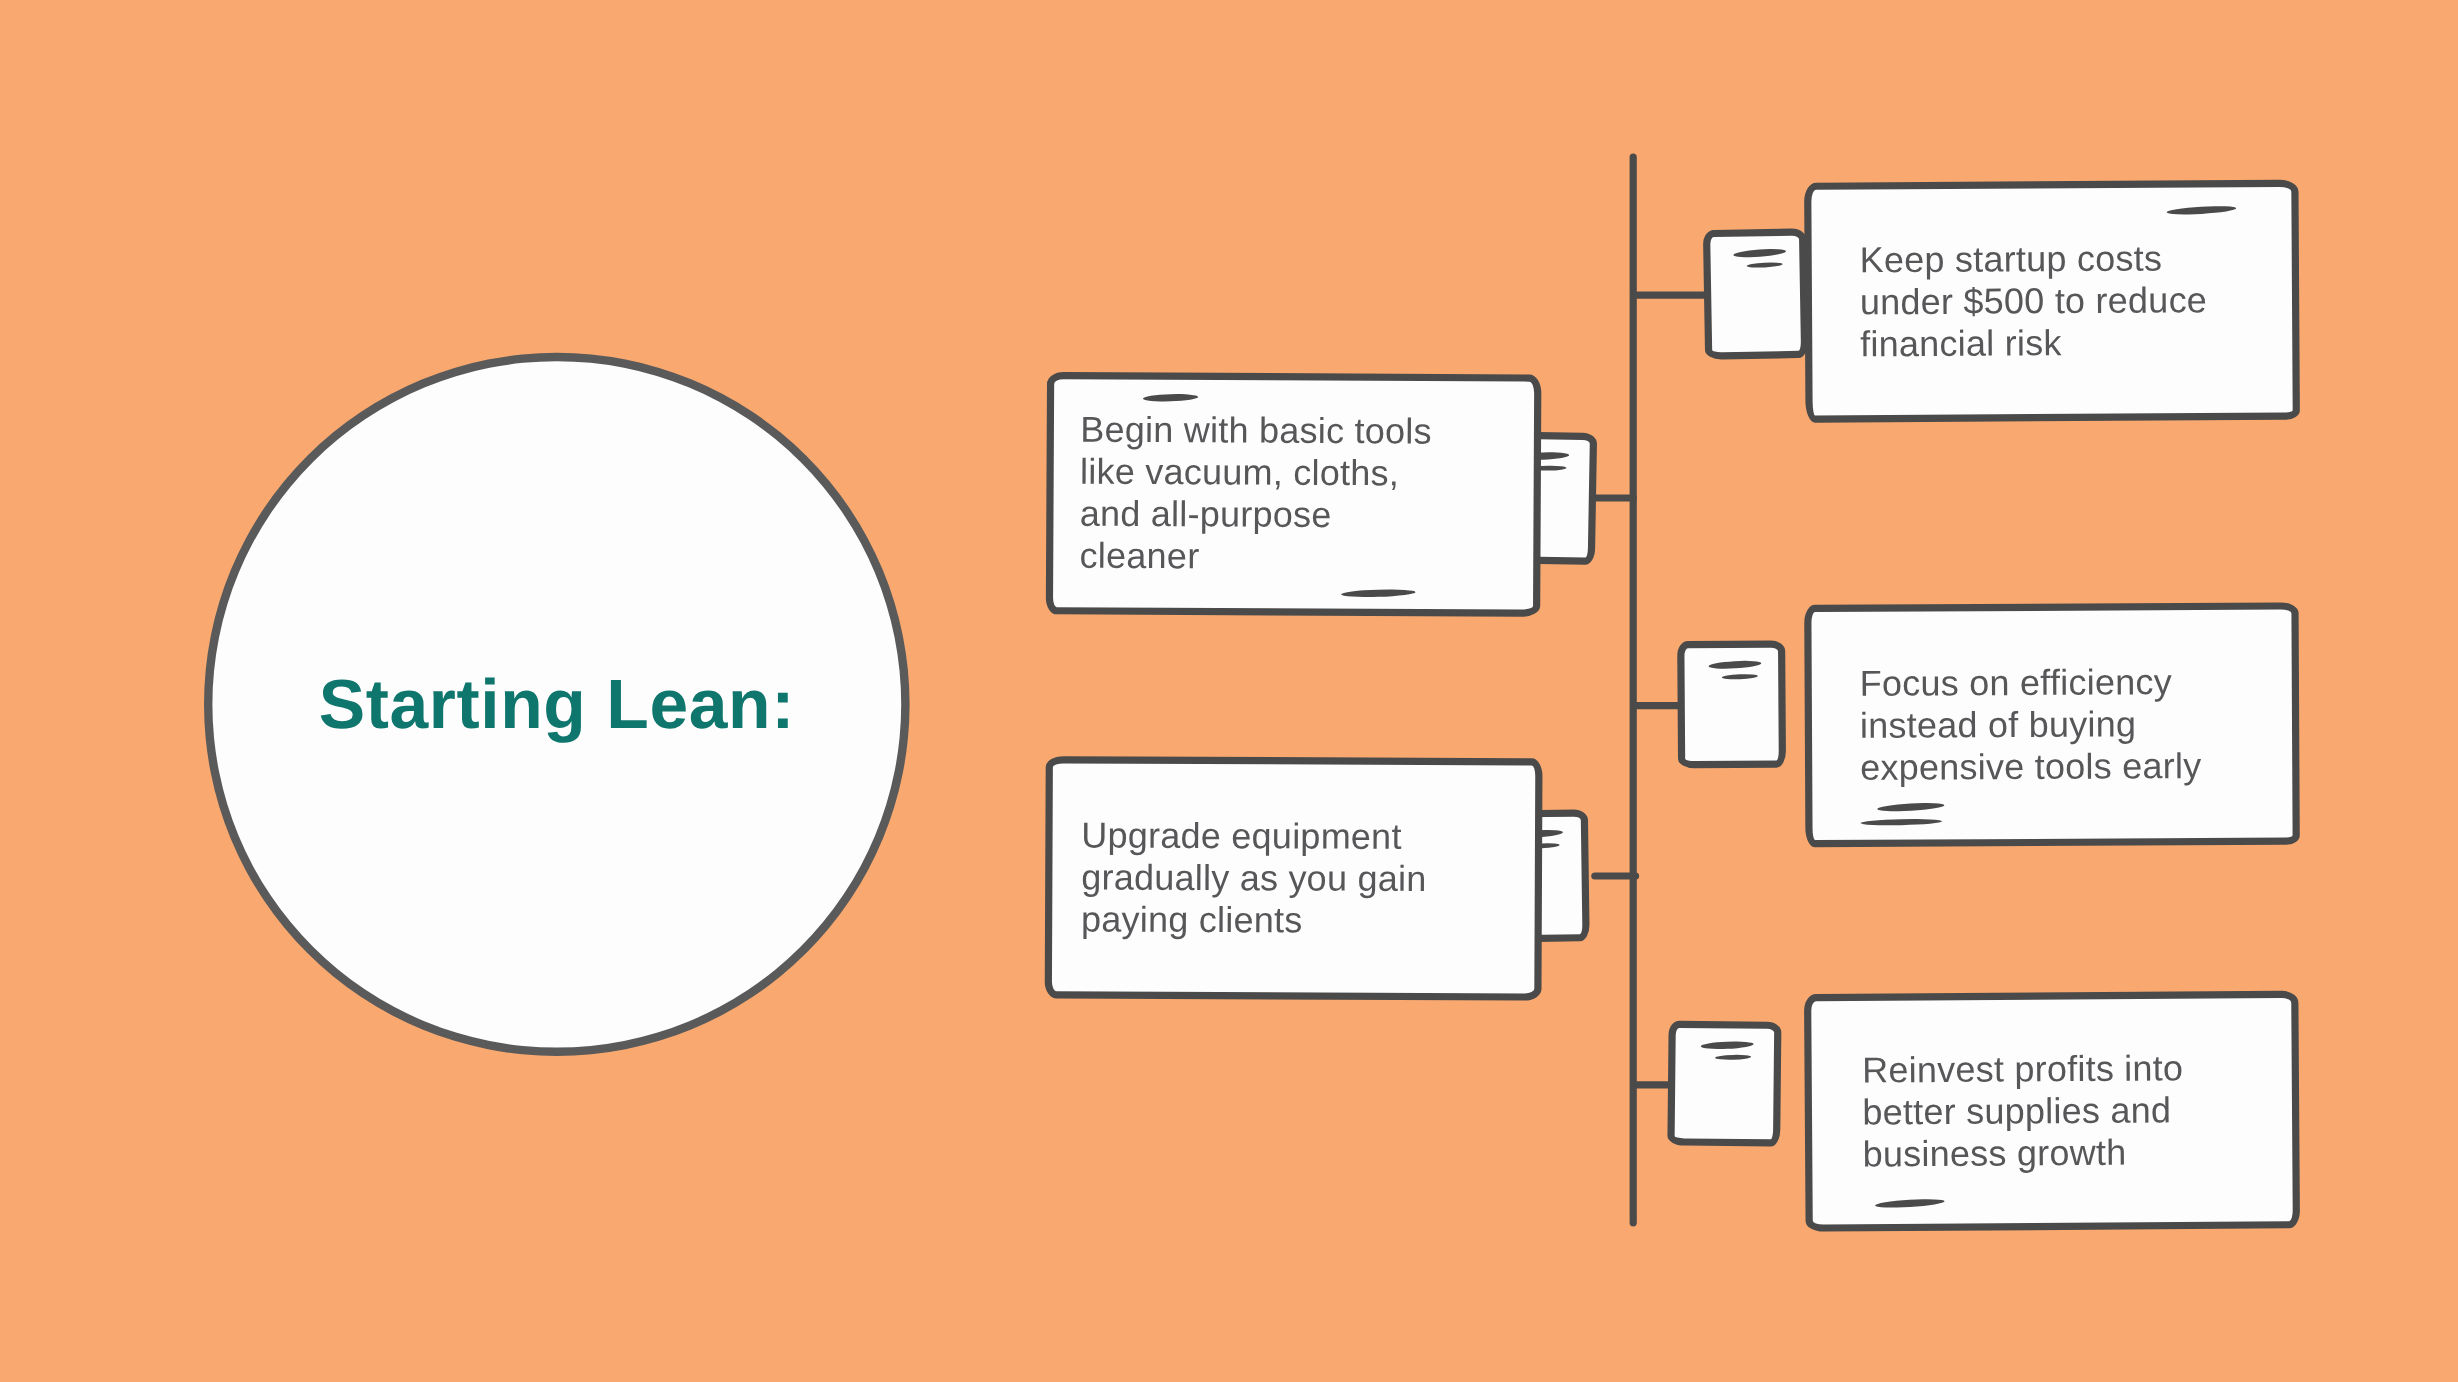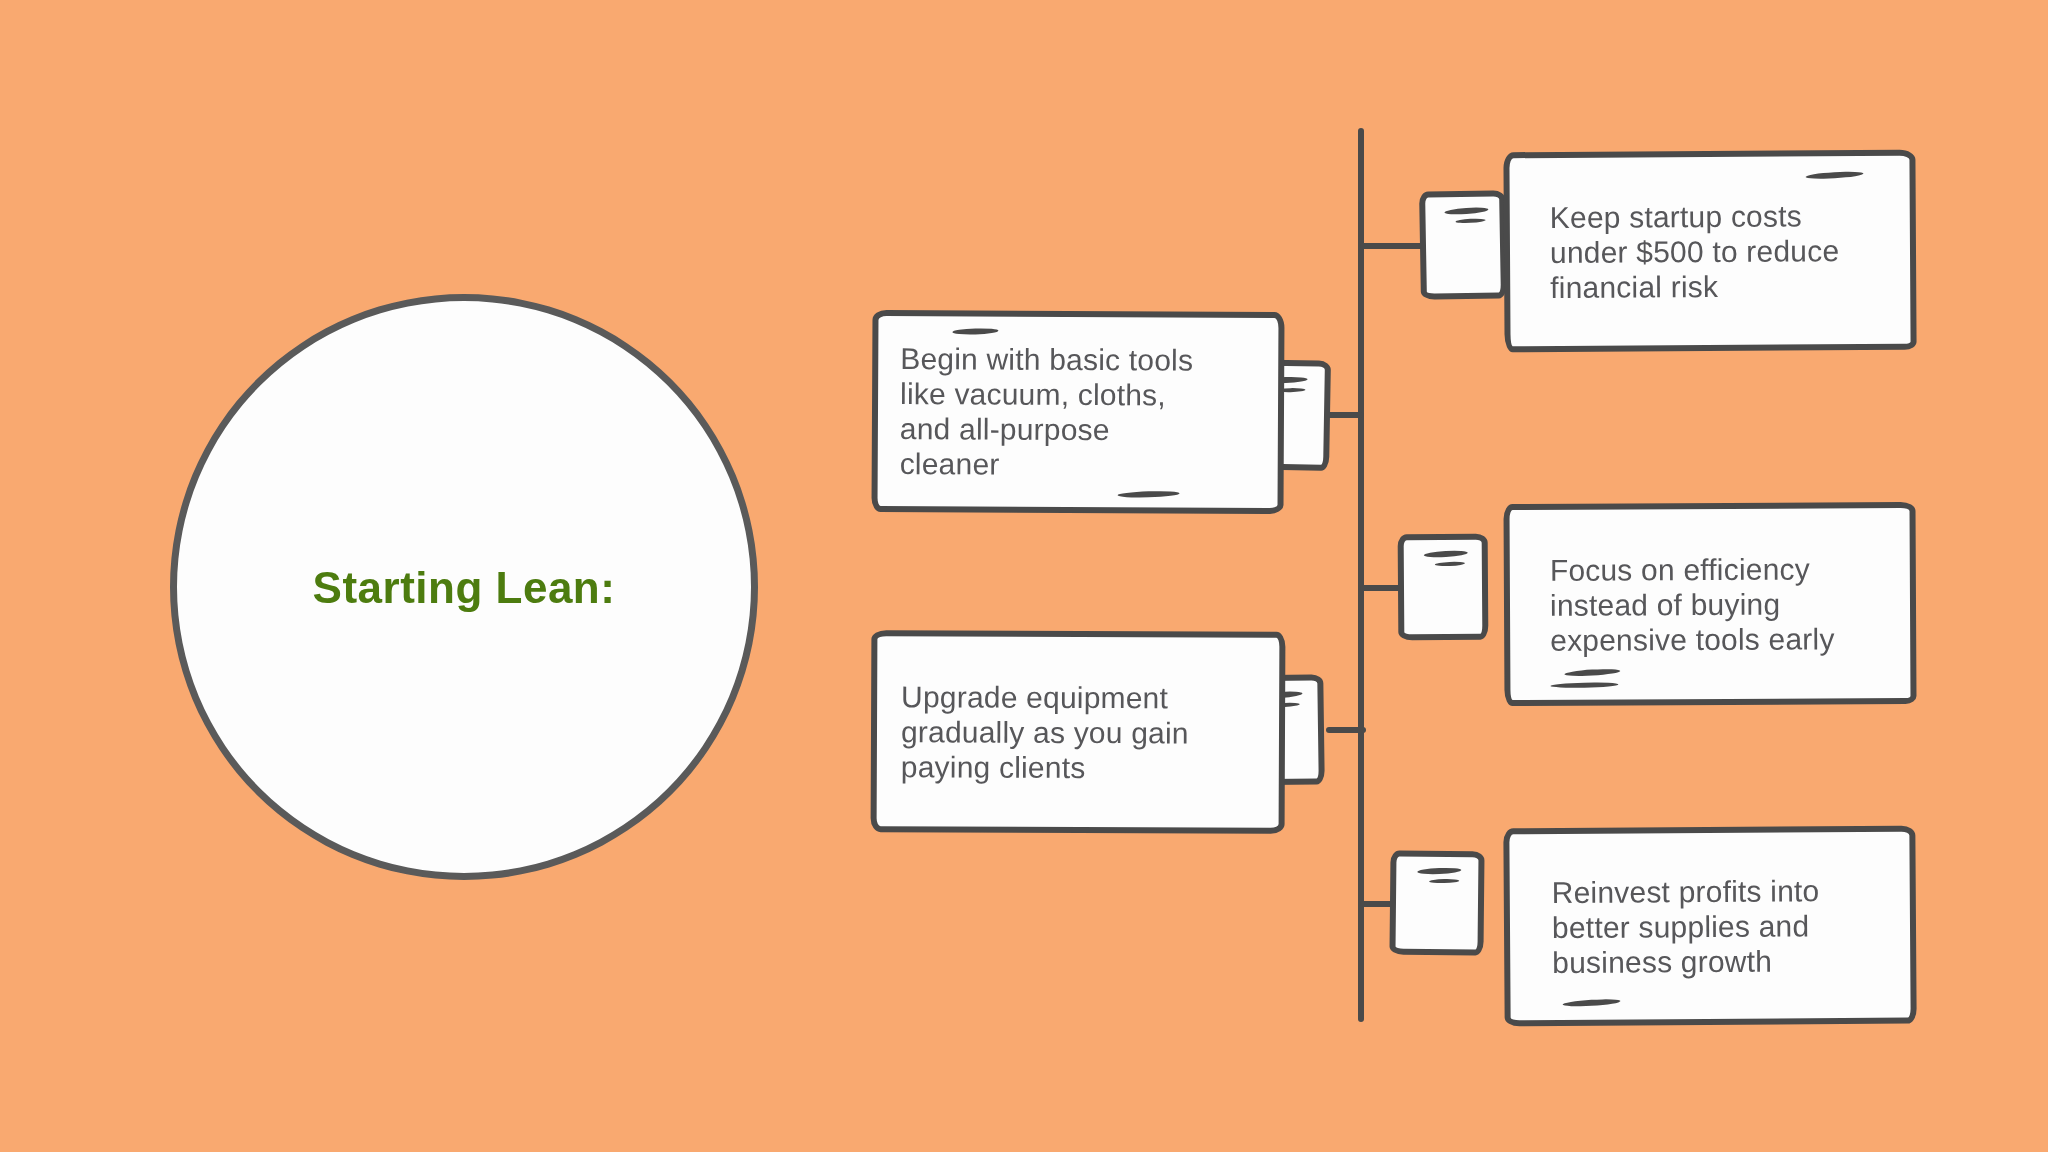--- a/index.html
+++ b/index.html
@@ -22,23 +22,23 @@
     background: #FDFDFD;
     border: 7px solid #5A5A5A;
     border-radius: 50%;
     display: flex;
     align-items: center;
     justify-content: center;
     text-align: center;
   }
   .topic-title {
     font-weight: bold;
-    font-size: 44px;
+    font-size: 58px;
     line-height: 67px;
-    color: #4d7c0f;
+    color: #0f766e;
     letter-spacing: 0.5px;
   }
   .topic-title span { display: block; }
 
   
   .spine {
     position: absolute;
     left: 1358px; top: 128px;
     width: 6px; height: 894px;
     background: #4A4A4A;

